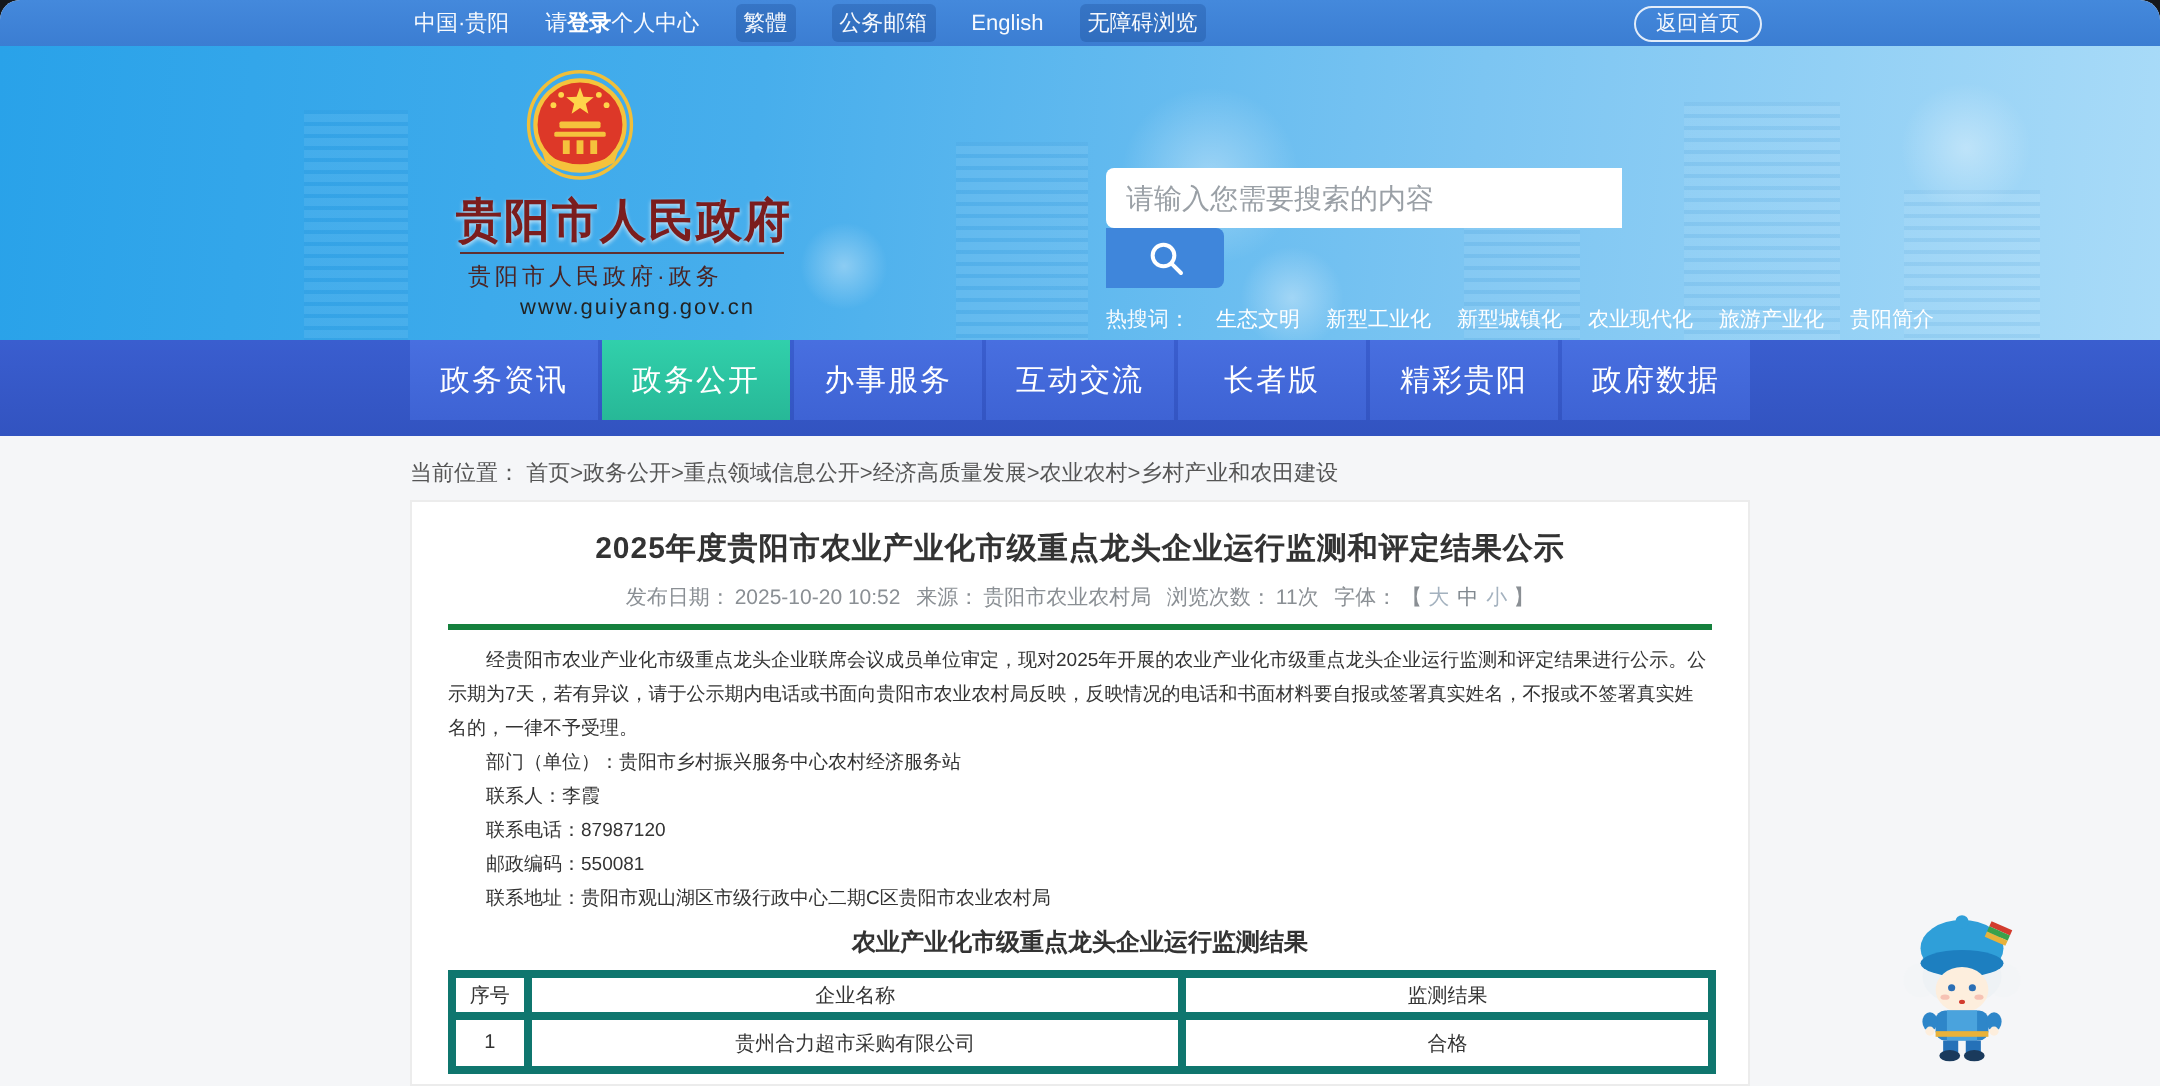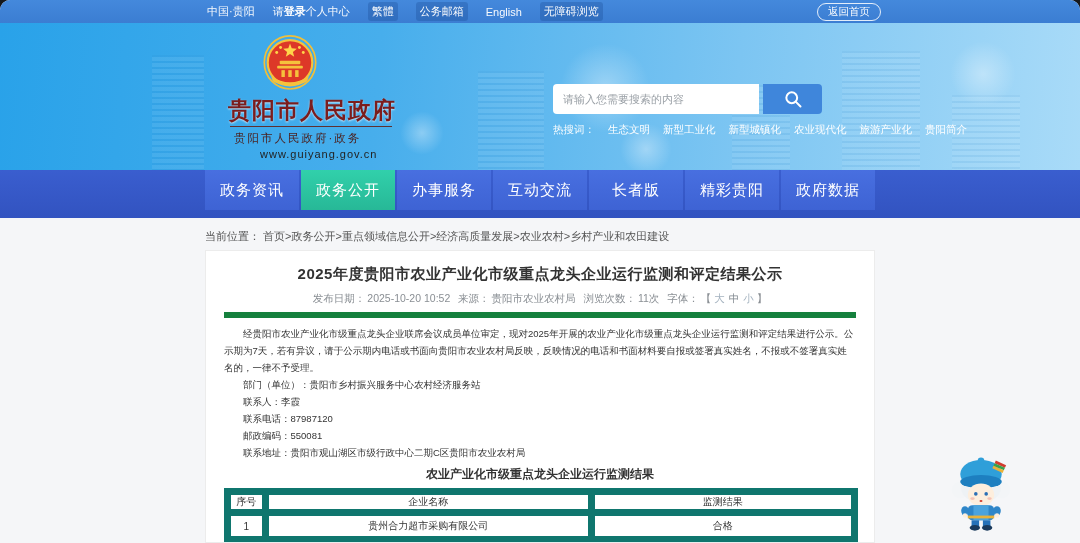--- a/index.html
+++ b/index.html
@@ -34,22 +34,22 @@
   .site-title { position:absolute; top:62px; left:0; width:190px; font-size:23px; font-weight:bold;
                 color:#7b1d1d; letter-spacing:1px; white-space:nowrap;
                 text-shadow:0 1px 2px rgba(255,255,255,.7); }
   .title-divider { position:absolute; top:93px; left:2px; width:162px; height:1px; background:#5f3030; }
   .site-subtitle { position:absolute; top:98px; left:6px; font-size:11.5px; font-weight:normal;
                    color:#4a2424; letter-spacing:2px; white-space:nowrap; }
   .site-url { position:absolute; top:115px; left:8px; font-size:11px; color:#222;
               letter-spacing:1px; white-space:nowrap;margin-left:24px; }
 
   .search-area { position:absolute; left:553px; top:61px; width:320px; }
-  .search-input { width:206px; height:30px; border:none; outline:none; border-radius:4px 0 0 4px;
-                  padding:0 10px; font-size:11px; color:#333; background:#fff; vertical-align:top; }
+  .search-input { width:258px; height:30px; border:none; outline:none; border-radius:4px 0 0 4px;
+                  padding:0 10px; font-size:14px; color:#333; background:#fff; vertical-align:top; }
   .search-input::placeholder { color:#9aa0a6; }
   .search-btn { width:59px; height:30px; border:none; background:#3f86db; border-radius:0 4px 4px 0;
                 cursor:pointer; vertical-align:top; display:inline-flex; align-items:center; justify-content:center; }
   .hot-row { margin-top:9px; font-size:10.5px; color:#fff; display:flex; gap:13px; white-space:nowrap; }
   .hot-row a { color:#fff; text-decoration:none; cursor:pointer; }
   .hot-label { opacity:.95; }
 
   
   .nav { position:absolute; top:170px; left:0; width:100%; height:48px;
          background:linear-gradient(180deg,#3a5ecf,#3253c0); }
@@ -64,29 +64,29 @@
   
   .breadcrumb-row { position:absolute; top:229px; left:205px; font-size:11px; color:#555; }
   .breadcrumb-row a { color:#555; text-decoration:none; cursor:pointer; }
 
   
   .card { position:absolute; top:250px; left:205px; width:670px; height:293px;
           background:#fff; border:1px solid #ececec; overflow:hidden; padding:10px 18px 0 18px; }
   .article-title { text-align:center; font-size:15px; font-weight:bold; color:#333;
                    margin-top:4px; letter-spacing:.5px; }
   .meta { text-align:center; font-size:10.5px; color:#8a8f94; margin-top:8px;
-          padding-bottom:6px; border-bottom:6px solid #15803d; }
+          padding-bottom:6px; border-bottom:3px solid #15803d; }
   .meta span { margin:0 1px; }
   .meta .font-opt { color:#a4b2bf; cursor:pointer; margin:0 2px; }
   .meta .font-opt.mid { color:#80888f; }
   .body-text { margin-top:7px; }
   .body-text p { font-size:9.5px; color:#333; line-height:17px; text-indent:2em; }
   .table-caption { text-align:center; font-size:12px; font-weight:bold; color:#333; margin-top:5px; }
   table.result { width:634px; margin:5px auto 0 auto; border-collapse:collapse; table-layout:fixed; }
-  table.result th, table.result td { border:7px solid #0f766e; text-align:center; color:#333;
+  table.result th, table.result td { border:4px solid #0f766e; text-align:center; color:#333;
           font-weight:normal; font-size:10px; }
   table.result th { height:21px; }
   table.result td { height:27px; }
   .col-idx { width:6%; } .col-name { width:52%; } .col-result { width:42%; }
 
   
   .mascot { position:absolute; left:948px; top:450px; width:66px; height:84px; cursor:pointer; }
 </style>
 </head>
 <body>

